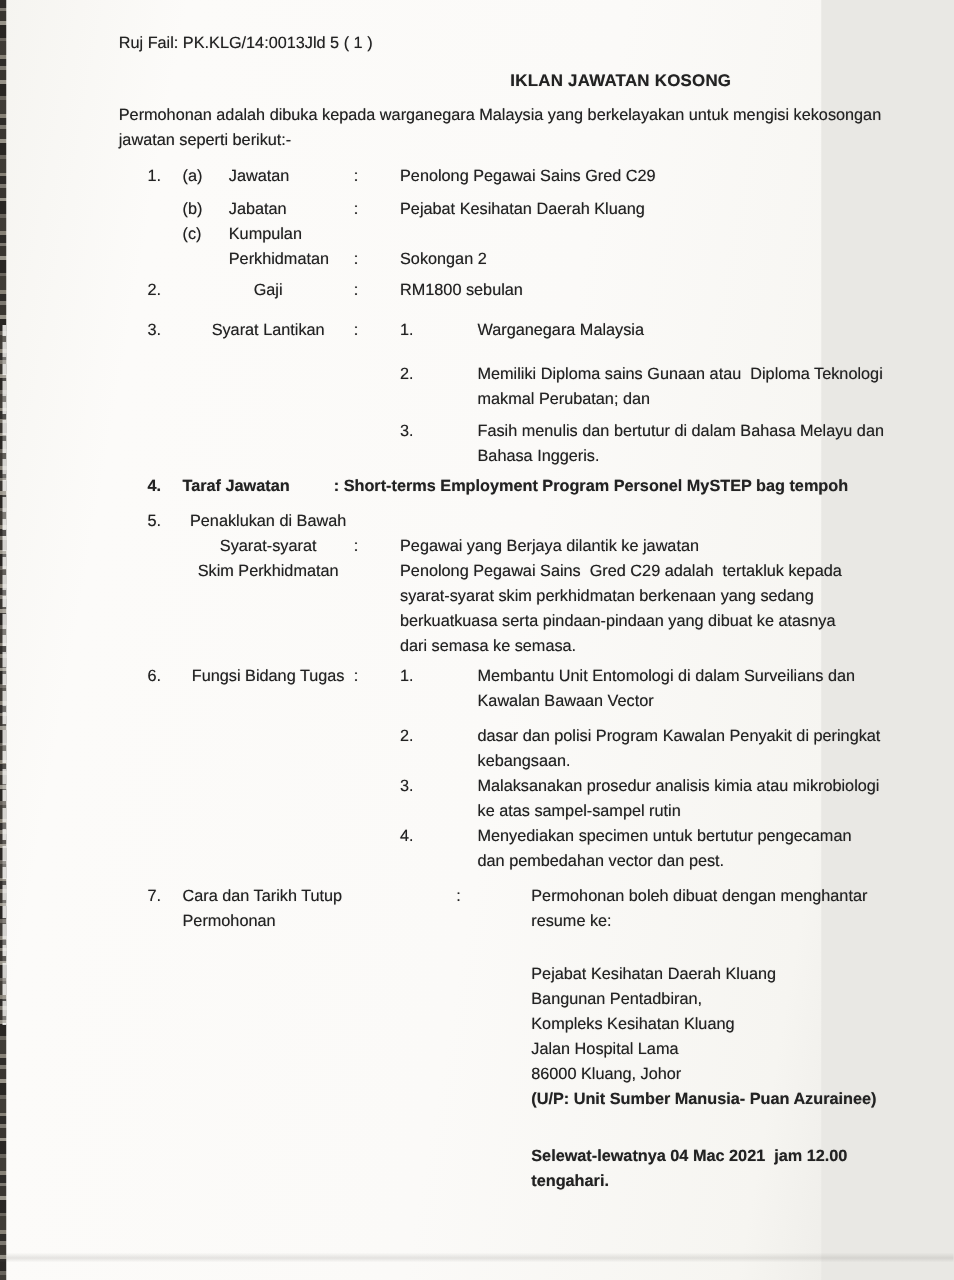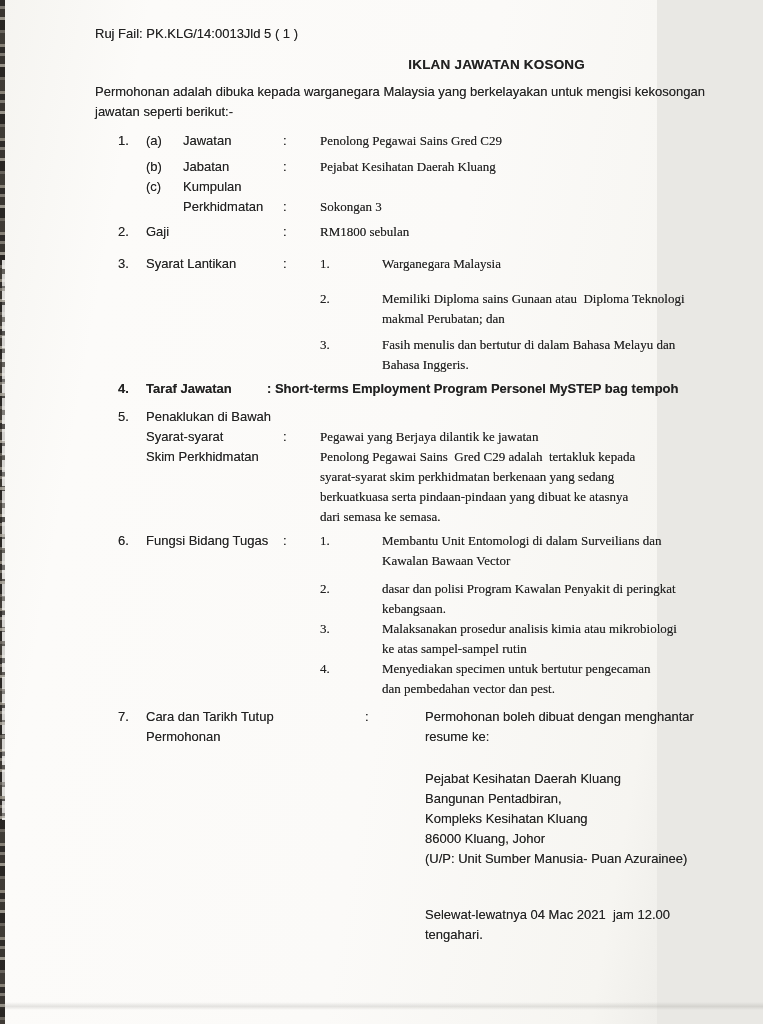--- a/index.html
+++ b/index.html
@@ -58,40 +58,40 @@
     grid-template-columns: 28px 37px 100px 37px 1fr;
   }
   .row7 {
     display: grid;
     grid-template-columns: 28px 219px 60px 1fr;
   }
   .col1 { grid-column: 1; }
   .col2 { grid-column: 2; }
   .col3 { grid-column: 3; }
   .col4 { grid-column: 4; }
-  .col5 { grid-column: 5; font-family: Liberation Serif, serif; }
-  .span24 { grid-column: 2 / 4; }
+  .col5 { grid-column: 5; }
+  .span24 { grid-column: 2 / 4; text-align: center; }
   .span26 { grid-column: 2 / 6; }
   .offset1 { padding-top: 20px; }
   .sub { display: grid; grid-template-columns: 62px 1fr; }
   .mt-item1  { margin-top: 9px; }
   .mt-item1b { margin-top: 6px; }
   .mt-item2  { margin-top: 5px; }
   .mt-item3  { margin-top: 12px; }
   .mt-sub15  { margin-top: 15px; }
   .mt-sub8   { margin-top: 8px; }
   .mt-sub6   { margin-top: 6px; }
   .mt-item4  { margin-top: 4px; }
   .mt-item5  { margin-top: 8px; }
   .mt-item6  { margin-top: 4px; }
   .mt-item7  { margin-top: 8px; }
   .mt-addr   { margin-top: 22px; }
-  .mt-dead   { margin-top: 36px; }
+  .mt-dead   { margin-top: 26px; }
   .semibold { font-weight: 600; }
-  .bold { font-weight: normal; }
+  .bold { font-weight: bold; }
   .i4-label { display: inline-block; width: 121px; }
 </style>
 </head>
 <body>
 
 <div class="page">
   <div class="scan-edge"></div>
   <div class="scan-edge-fade"></div>
   <div class="scan-bottom"></div>
 
@@ -128,21 +128,21 @@
         <div class="line col1"></div>
         <div class="line col2">(c)</div>
         <div class="col3">
           <div class="line">Kumpulan</div>
           <div class="line">Perkhidmatan</div>
         </div>
         <div class="col4 offset1">
           <div class="line">:</div>
         </div>
         <div class="col5 offset1">
-          <div class="line">Sokongan 3</div>
+          <div class="line">Sokongan 2</div>
         </div>
       </div>
 
       <div class="row mt-item2">
         <div class="line col1">2.</div>
         <div class="line span24">Gaji</div>
         <div class="line col4">:</div>
         <div class="line col5">RM1800 sebulan</div>
       </div>
 
@@ -243,20 +243,21 @@
           <div class="line">Permohonan</div>
         </div>
         <div class="line">:</div>
         <div>
           <div class="line">Permohonan boleh dibuat dengan menghantar</div>
           <div class="line">resume ke:</div>
           <div class="mt-addr">
             <div class="line">Pejabat Kesihatan Daerah Kluang</div>
             <div class="line">Bangunan Pentadbiran,</div>
             <div class="line">Kompleks Kesihatan Kluang</div>
+            <div class="line">Jalan Hospital Lama</div>
             <div class="line">86000 Kluang, Johor</div>
             <div class="line bold">(U/P: Unit Sumber Manusia- Puan Azurainee)</div>
           </div>
           <div class="mt-dead bold">
             <div class="line">Selewat-lewatnya 04 Mac 2021  jam 12.00</div>
             <div class="line">tengahari.</div>
           </div>
         </div>
       </div>
 

